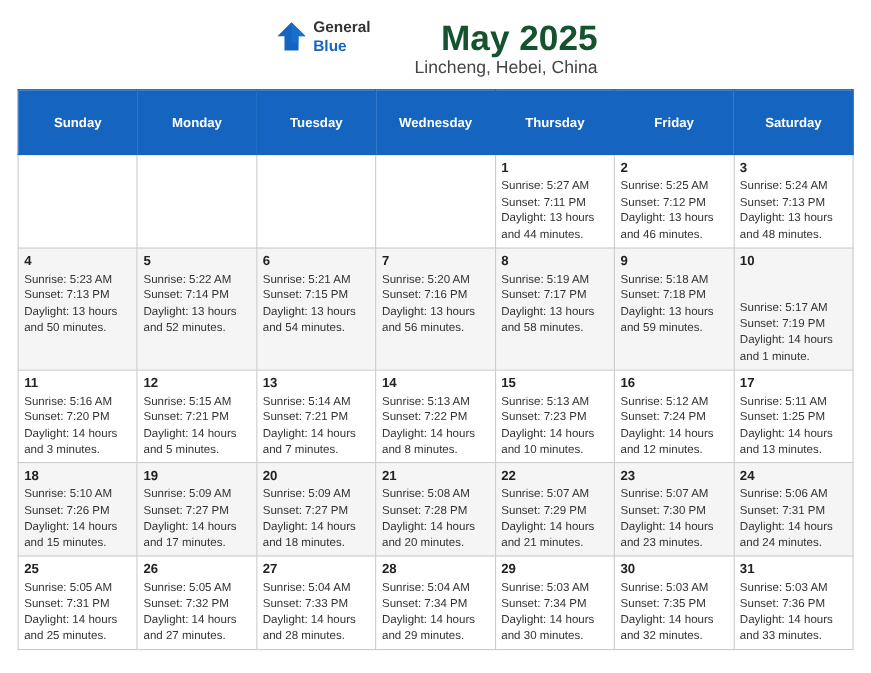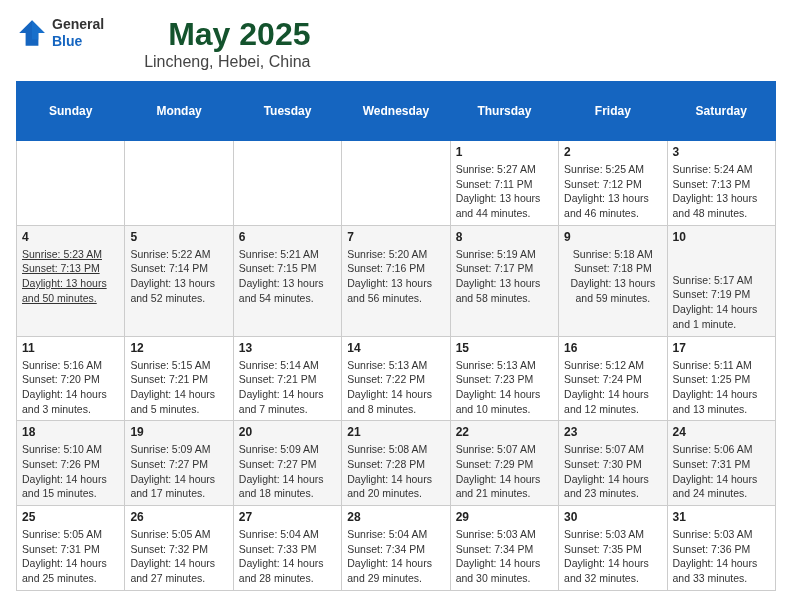--- a/index.html
+++ b/index.html
@@ -5,21 +5,21 @@
     * { box-sizing: border-box; margin: 0; padding: 0; }
     body {
       font-family: Arial, sans-serif;
       background: #fff;
       width: 792px;
       min-height: 612px;
       padding: 16px;
     }
     .header {
       display: flex;
-      justify-content: flex-start;
+      justify-content: center;
       align-items: flex-start;
       margin-bottom: 10px;
     }
     .logo {
       display: flex;
       align-items: center;
       gap: 4px;
     }
     .logo-text {
       display: flex;
@@ -146,21 +146,21 @@
           <span class="day-num">3</span>
           <div class="day-info" style="white-space: pre-line;">Sunrise: 5:24 AM
 Sunset: 7:13 PM
 Daylight: 13 hours
 and 48 minutes.</div>
         </td>
       </tr>
       <tr>
         <td>
           <span class="day-num">4</span>
-          <div class="day-info" style="white-space: pre-line; text-decoration: underline;">Sunrise: 5:23 AM
+          <div class="day-info" style="white-space: pre-line;">Sunrise: 5:23 AM
 Sunset: 7:13 PM
 Daylight: 13 hours
 and 50 minutes.</div>
         </td>
         <td>
           <span class="day-num">5</span>
           <div class="day-info" style="white-space: pre-line;">Sunrise: 5:22 AM
 Sunset: 7:14 PM
 Daylight: 13 hours
 and 52 minutes.</div>
@@ -181,21 +181,21 @@
         </td>
         <td>
           <span class="day-num">8</span>
           <div class="day-info" style="white-space: pre-line;">Sunrise: 5:19 AM
 Sunset: 7:17 PM
 Daylight: 13 hours
 and 58 minutes.</div>
         </td>
         <td>
           <span class="day-num">9</span>
-          <div class="day-info" style="white-space: pre-line; text-align: center;">Sunrise: 5:18 AM
+          <div class="day-info" style="white-space: pre-line;">Sunrise: 5:18 AM
 Sunset: 7:18 PM
 Daylight: 13 hours
 and 59 minutes.</div>
         </td>
         <td>
           <span class="day-num">10</span>
           <div class="day-info" style="white-space: pre-line; margin-top: 29px;">Sunrise: 5:17 AM
 Sunset: 7:19 PM
 Daylight: 14 hours
 and 1 minute.</div>

